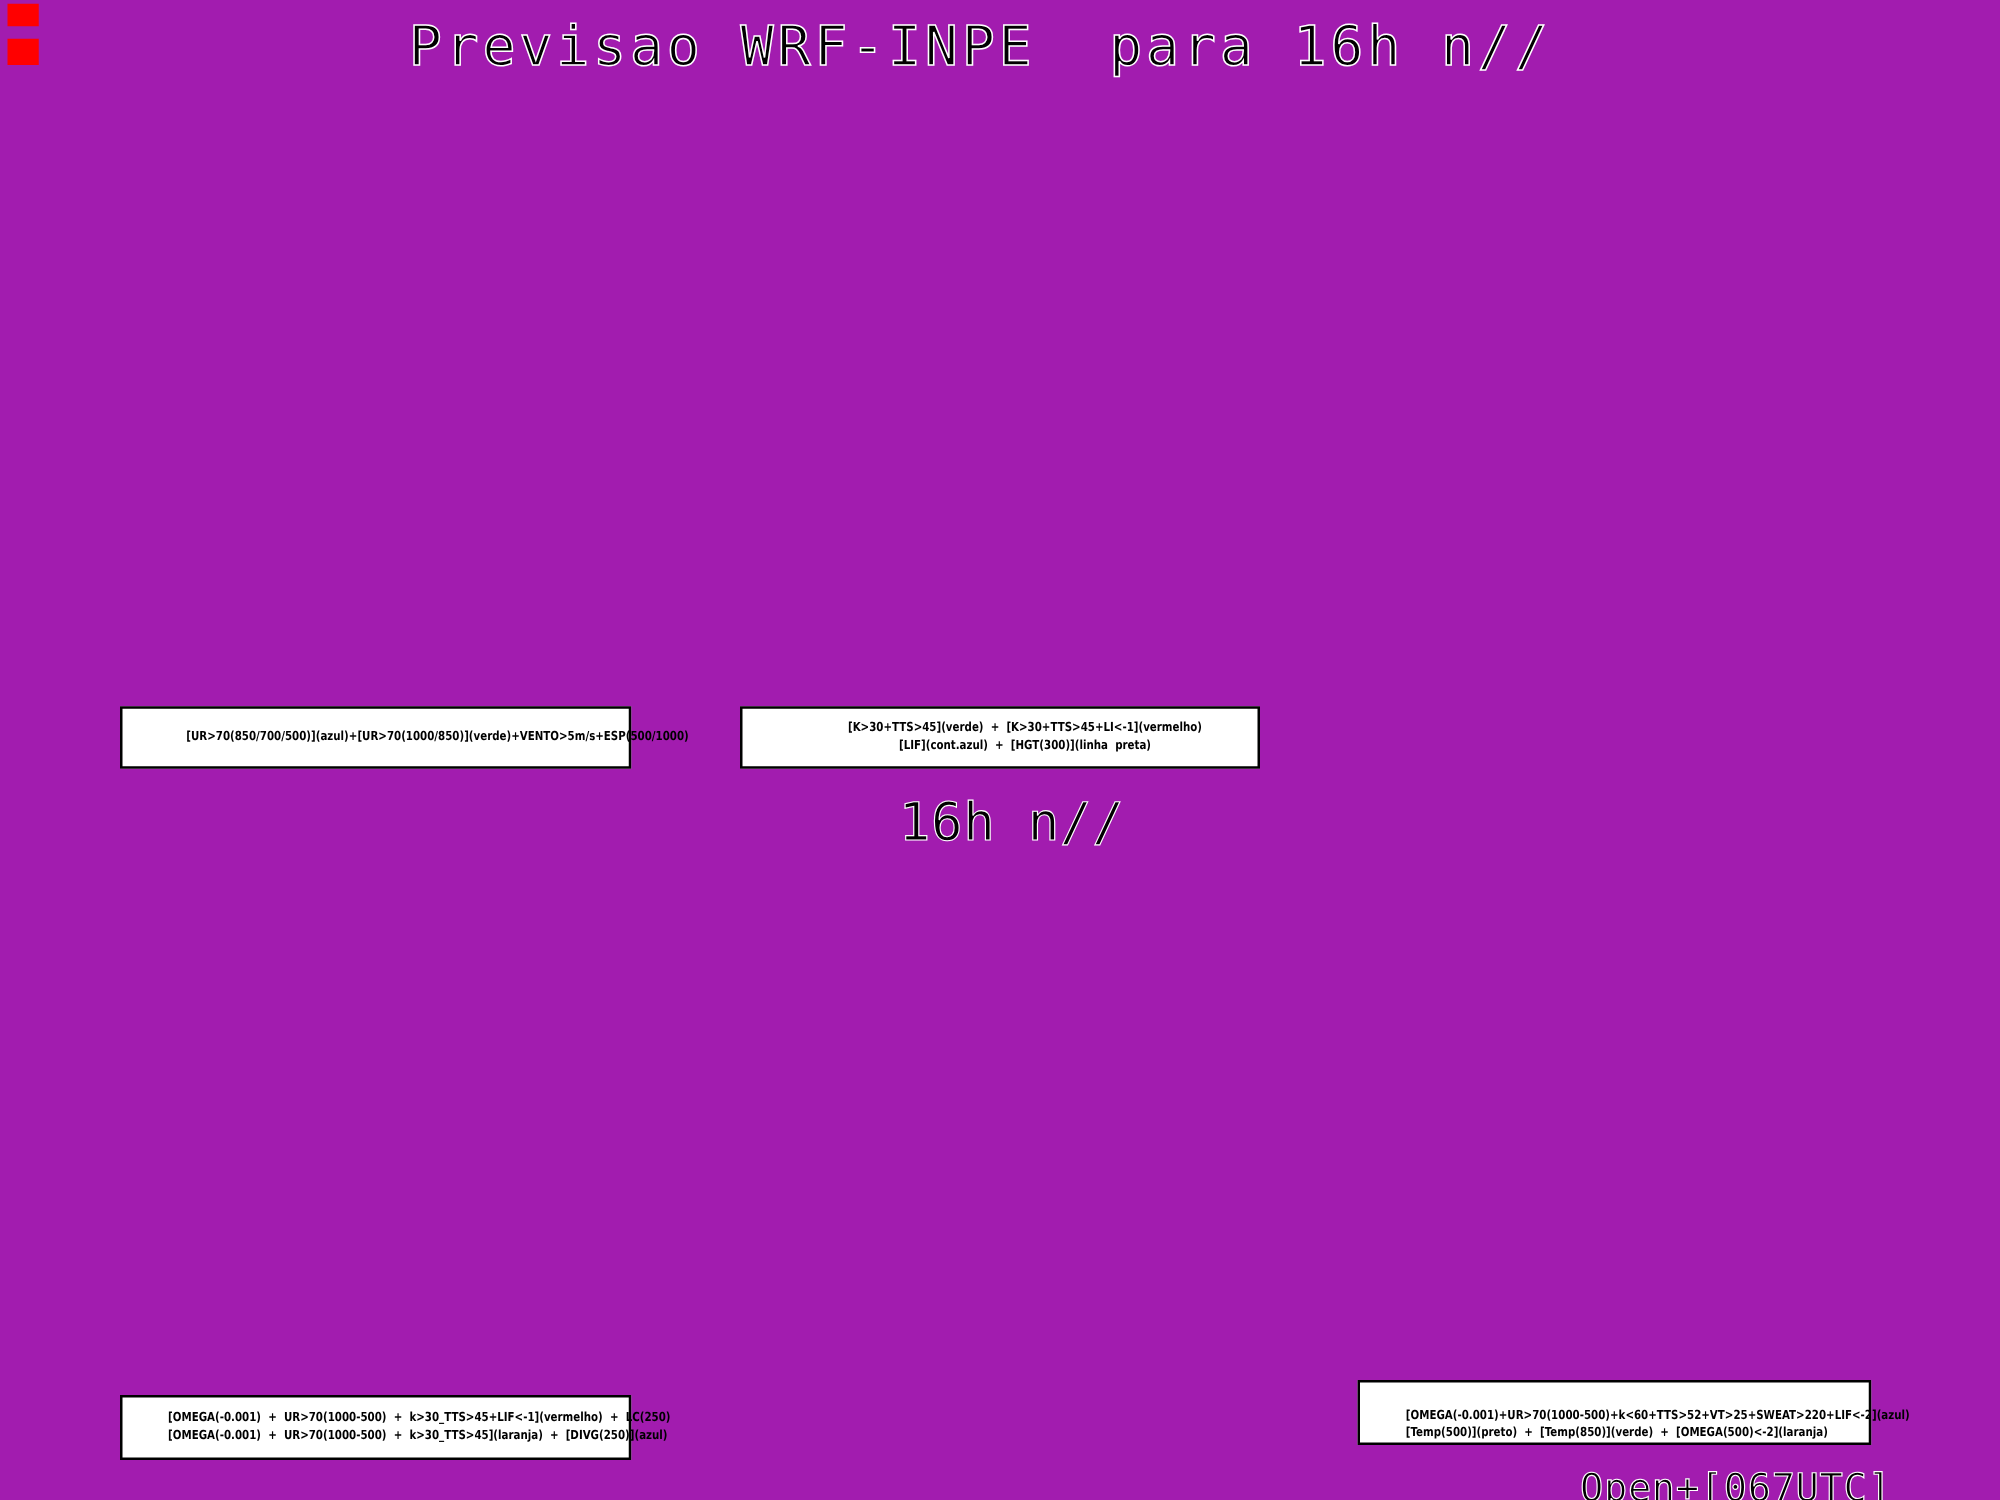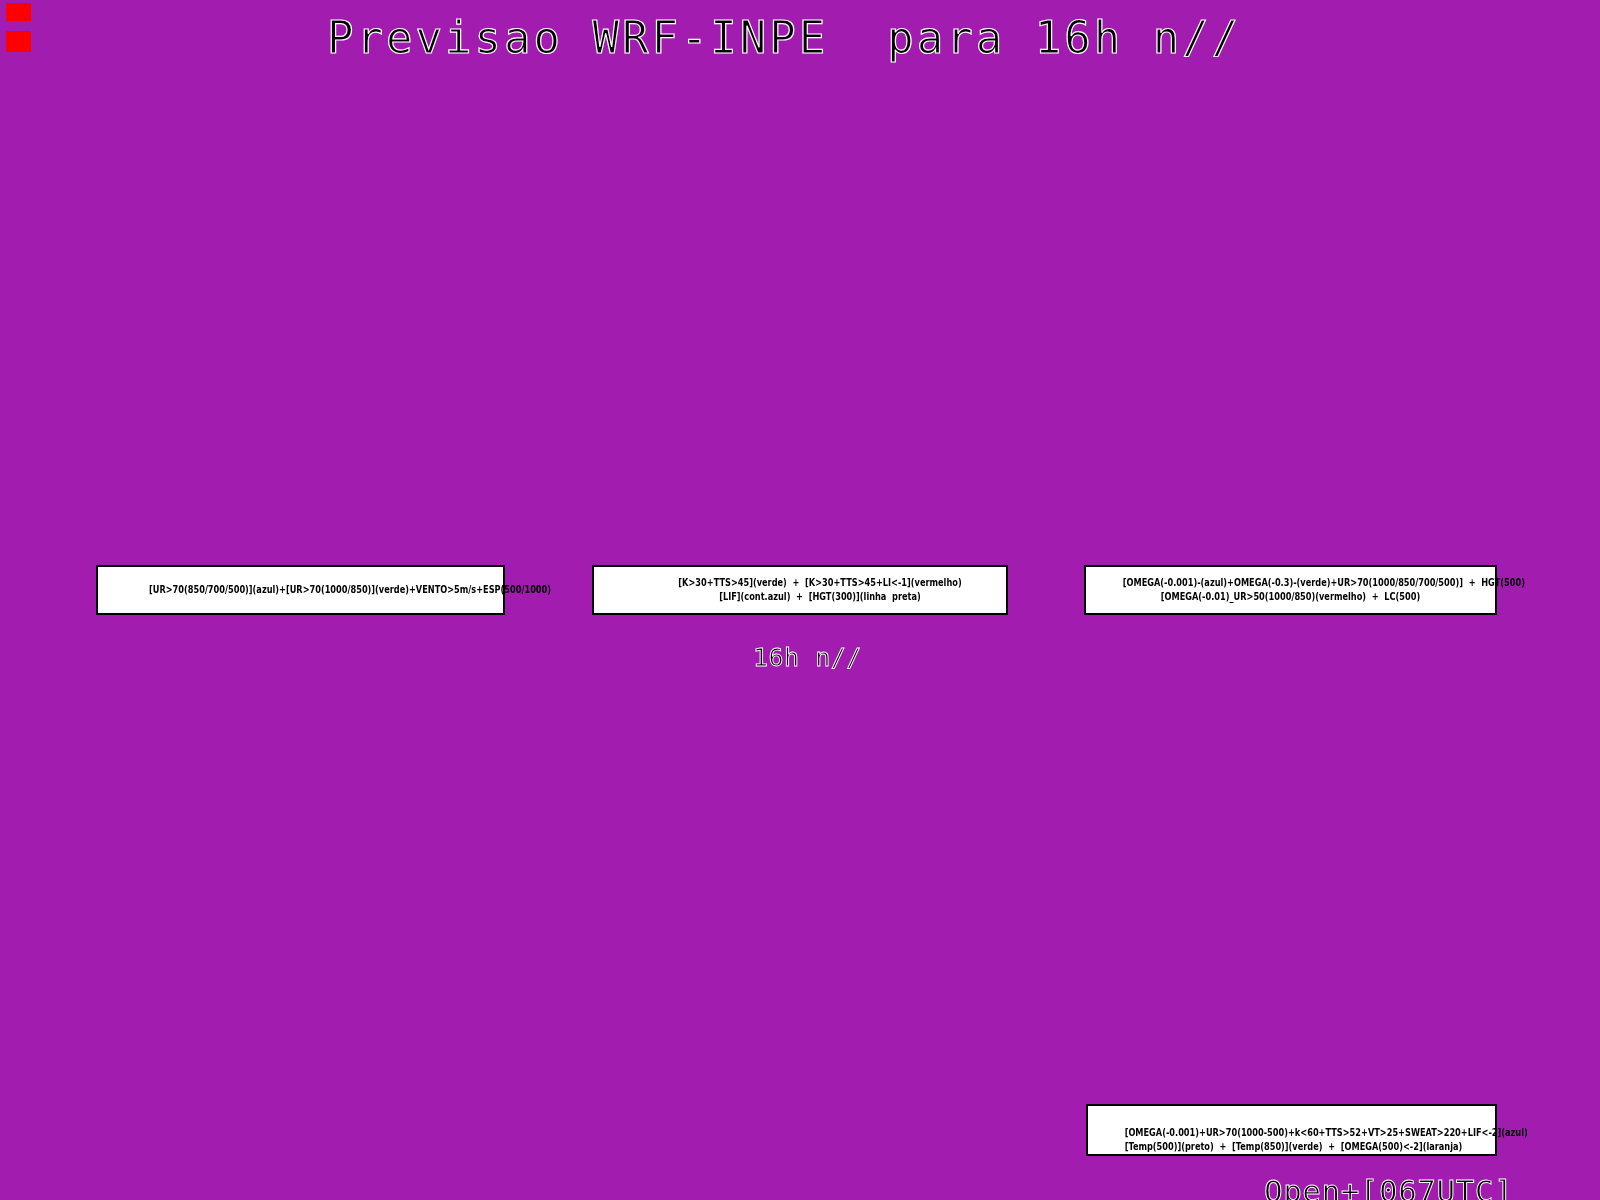--- a/index.html
+++ b/index.html
@@ -27,23 +27,23 @@
     -webkit-text-stroke: 1.2px #ffffff;
   }
   #page-title {
     left: 327px;
     top: 12px;
     font-size: 44px;
     line-height: 52px;
     letter-spacing: 3px;
   }
   #center-label {
-    left: 753px;
+    left: 719px;
     top: 638px;
-    font-size: 25px;
+    font-size: 42px;
     line-height: 40px;
     letter-spacing: 0.5px;
     -webkit-text-stroke: 0.9px #ffffff;
   }
   #footer-link {
     left: 1264px;
     top: 1172px;
     font-size: 31px;
     line-height: 38px;
     letter-spacing: 0.5px;
@@ -105,27 +105,27 @@
   <div id="box-top-left" class="product-box">
     <div class="box-line">[UR&gt;70(850/700/500)](azul)+[UR&gt;70(1000/850)](verde)+VENTO&gt;5m/s+ESP(500/1000)</div>
 
   </div>
 
   <div id="box-top-center" class="product-box">
     <div class="box-line">[K&gt;30+TTS&gt;45](verde)  +  [K&gt;30+TTS&gt;45+LI&lt;-1](vermelho)</div>
     <div class="box-line">[LIF](cont.azul)  +  [HGT(300)](linha  preta)</div>
   </div>
 
-  <div id="box-top-right" class="product-box">
-    <div class="box-line">[OMEGA(-0.001)-(azul)+OMEGA(-0.3)-(verde)+UR&gt;70(1000/850/700/500)]  +  HGT(500)</div>
-    <div class="box-line">[OMEGA(-0.01)_UR&gt;50(1000/850)(vermelho)  +  LC(500)</div>
-  </div>
 
   <div id="center-label" class="plotfont">16h n//</div>
 
+  <div id="box-bottom-left" class="product-box">
+    <div class="box-line">[OMEGA(-0.001)  +  UR&gt;70(1000-500)  +  k&gt;30_TTS&gt;45+LIF&lt;-1](vermelho)  +  LC(250)</div>
+    <div class="box-line">[OMEGA(-0.001)  +  UR&gt;70(1000-500)  +  k&gt;30_TTS&gt;45](laranja)  +  [DIVG(250)](azul)</div>
+  </div>
 
 
   <div id="box-bottom-right" class="product-box">
     <div class="box-line">[OMEGA(-0.001)+UR&gt;70(1000-500)+k&lt;60+TTS&gt;52+VT&gt;25+SWEAT&gt;220+LIF&lt;-2](azul)</div>
     <div class="box-line">[Temp(500)](preto)  +  [Temp(850)](verde)  +  [OMEGA(500)&lt;-2](laranja)</div>
   </div>
 
   <div id="footer-link" class="plotfont">Open+[067UTC]</div>
 
 </div>

